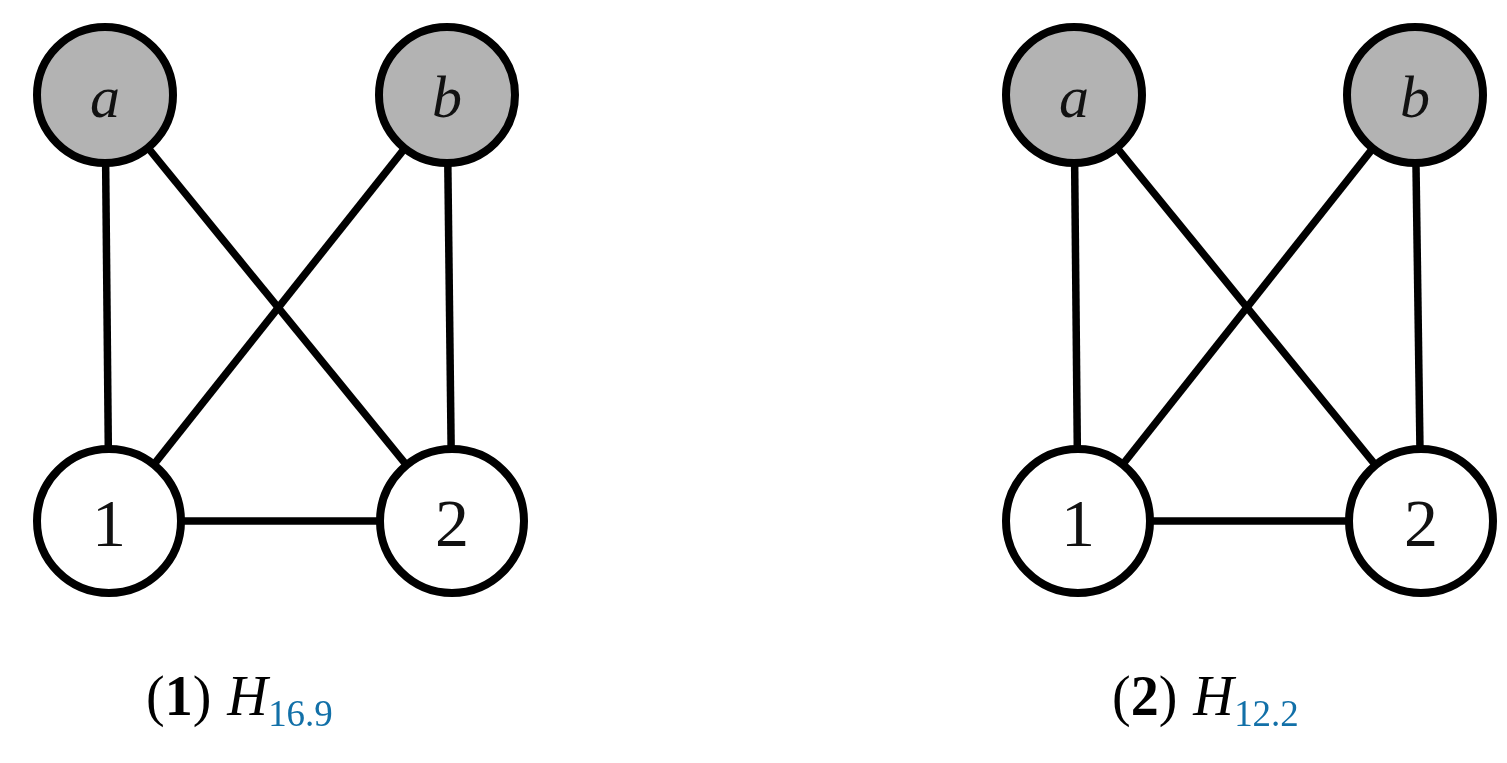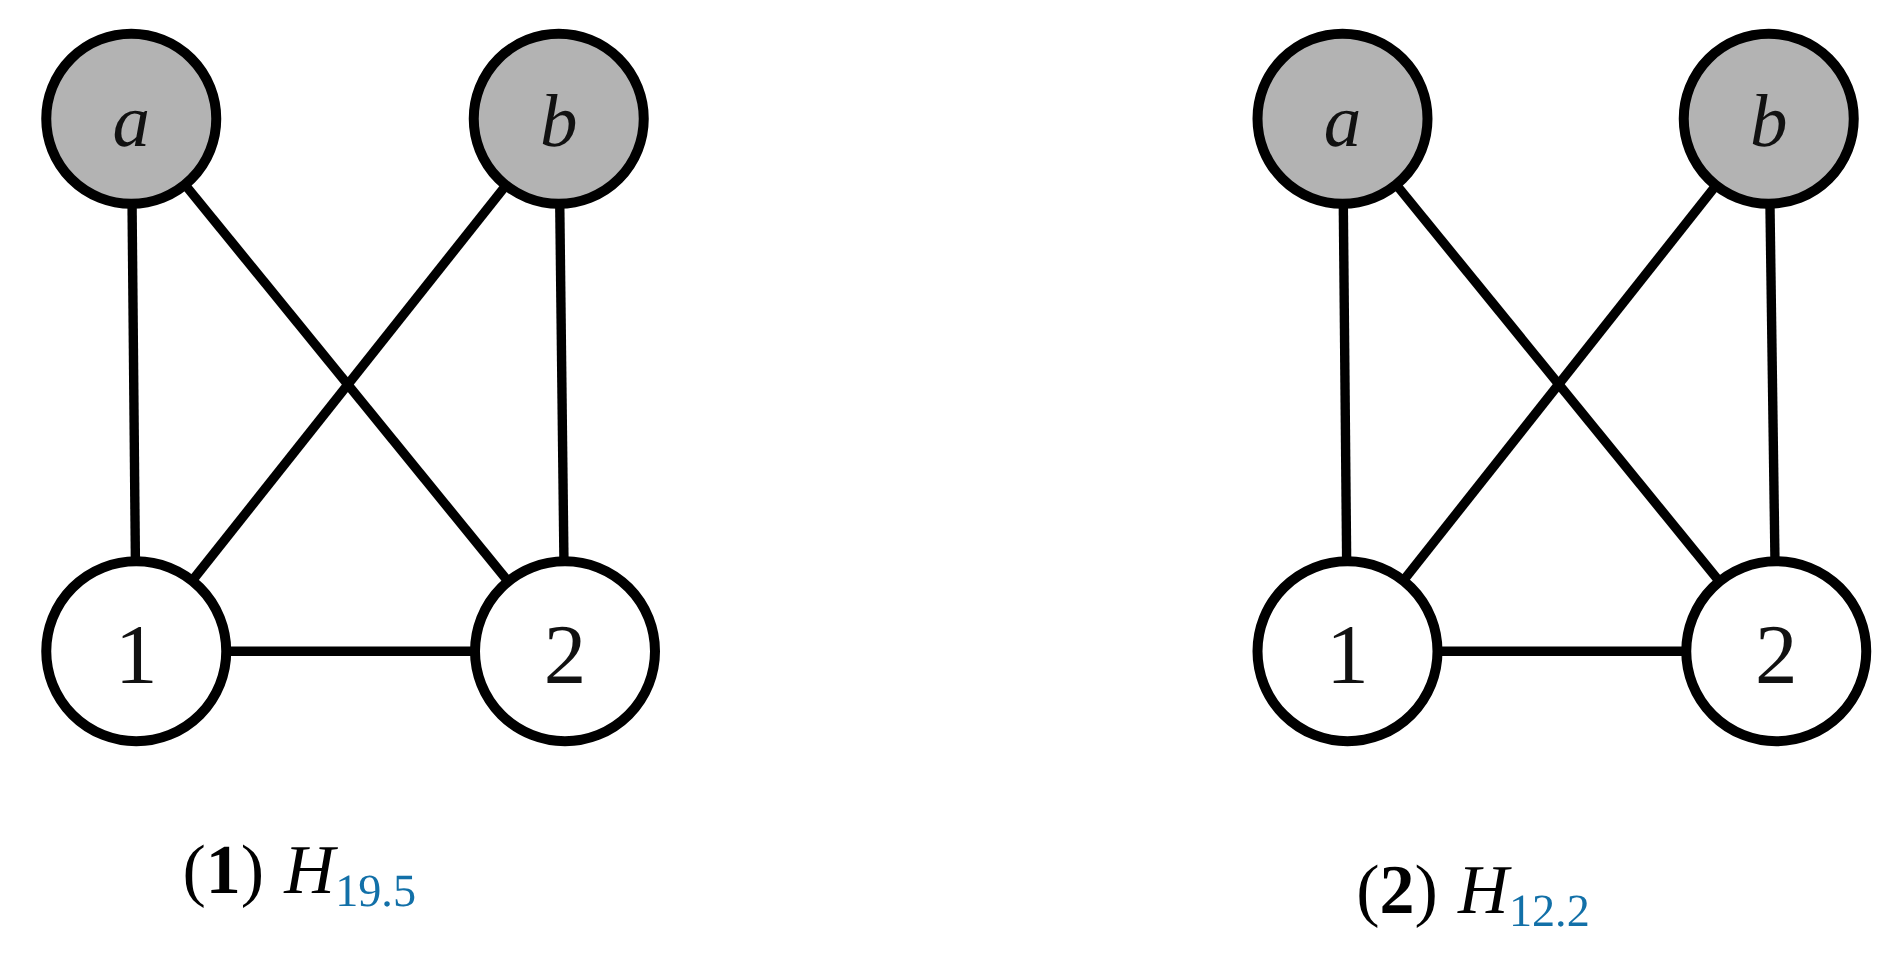--- a/index.html
+++ b/index.html
@@ -63,21 +63,21 @@
 
   .caption {
     position: absolute;
     white-space: nowrap;
     font-family: "Liberation Serif", serif;
     font-size: 56px;
     color: #000000;
     line-height: 1;
   }
   #caption-1 { left: 146px; top: 668px; }
-  #caption-2 { left: 1085px; top: 668px; margin-top: 16px; }
+  #caption-2 { left: 1112px; top: 668px; }
 
   .caption-index {
     font-weight: bold;
     font-style: normal;
   }
   .caption-paren { font-style: normal; font-weight: normal; }
   .caption-symbol {
     font-style: italic;
     font-weight: normal;
     margin-left: 16px;
@@ -114,21 +114,21 @@
         <g>
           <circle cx="109" cy="521" r="72" class="node-circle hollow"></circle>
           <text x="109" y="523" class="node-label numeric">1</text>
         </g>
         <g>
           <circle cx="452" cy="521" r="72" class="node-circle hollow"></circle>
           <text x="452" y="523" class="node-label numeric">2</text>
         </g>
       </svg>
     <div class="caption" id="caption-1">
-      <span class="caption-paren">(</span><span class="caption-index">1</span><span class="caption-paren">)</span><span class="caption-symbol">H</span><span class="caption-sub">19.5</span>
+      <span class="caption-paren">(</span><span class="caption-index">1</span><span class="caption-paren">)</span><span class="caption-symbol">H</span><span class="caption-sub">16.9</span>
     </div>
   </div>
 
   <div class="figure-panel" id="panel-2">
     <svg class="graph-svg" id="graph-svg-2" width="547" height="640">
         <line x1="114.64785876503842" y1="163.996958476592" x2="117.31458420510428" y2="448.0032178436055" class="edge-line"></line>
         <line x1="157.5770471393116" y1="148.4980463439387" x2="414.89674722942397" y2="464.4006176361228" class="edge-line"></line>
         <line x1="412.1910217870725" y1="149.1146134086265" x2="163.29065810932912" y2="463.74830755319226" class="edge-line"></line>
         <line x1="455.9717346075758" y1="163.99315713788172" x2="459.97193295140534" y2="448.0072395497773" class="edge-line"></line>
         <line x1="191" y1="521" x2="388" y2="521" class="edge-line"></line>

